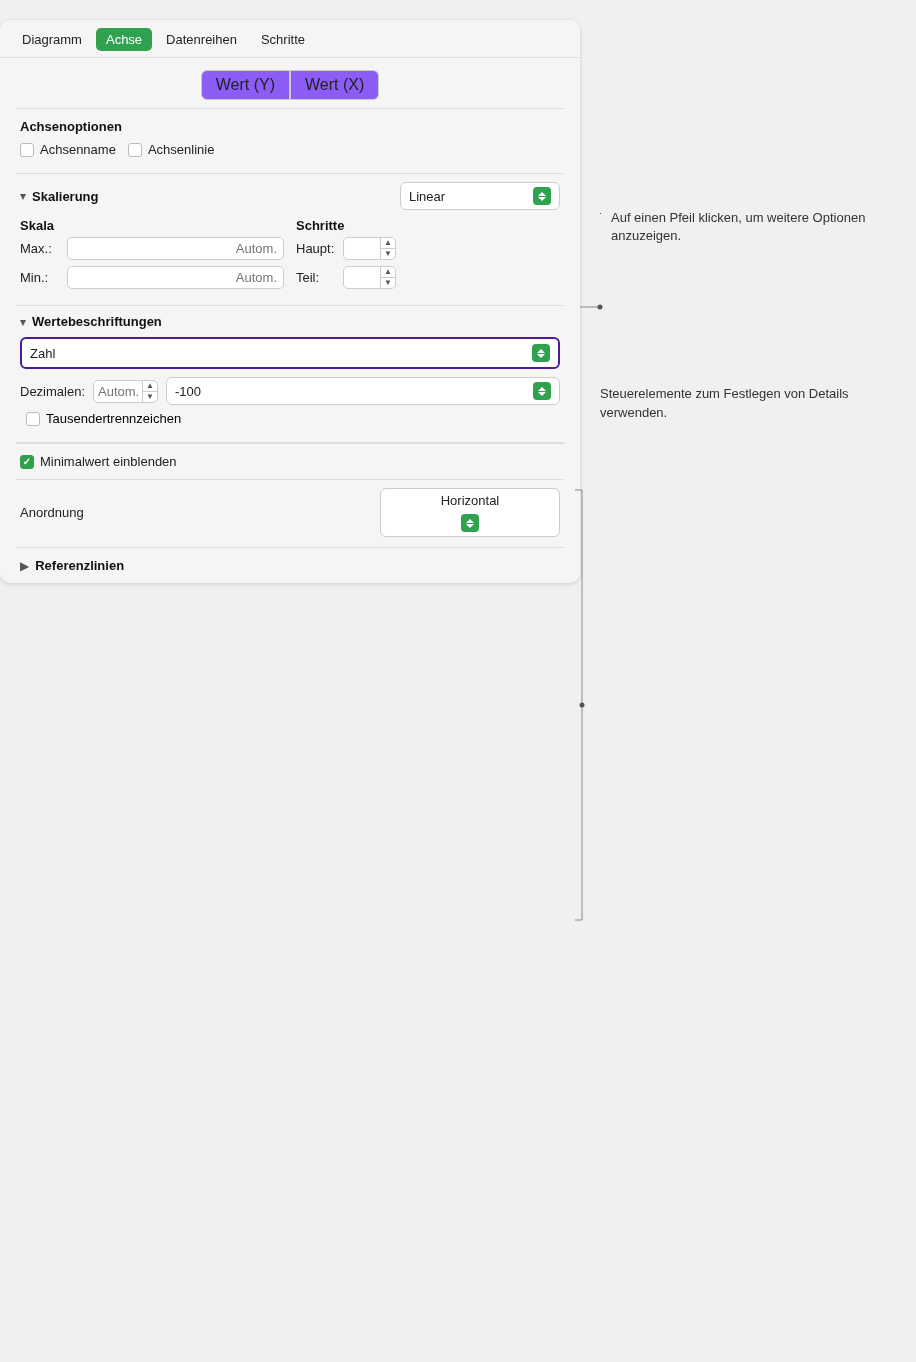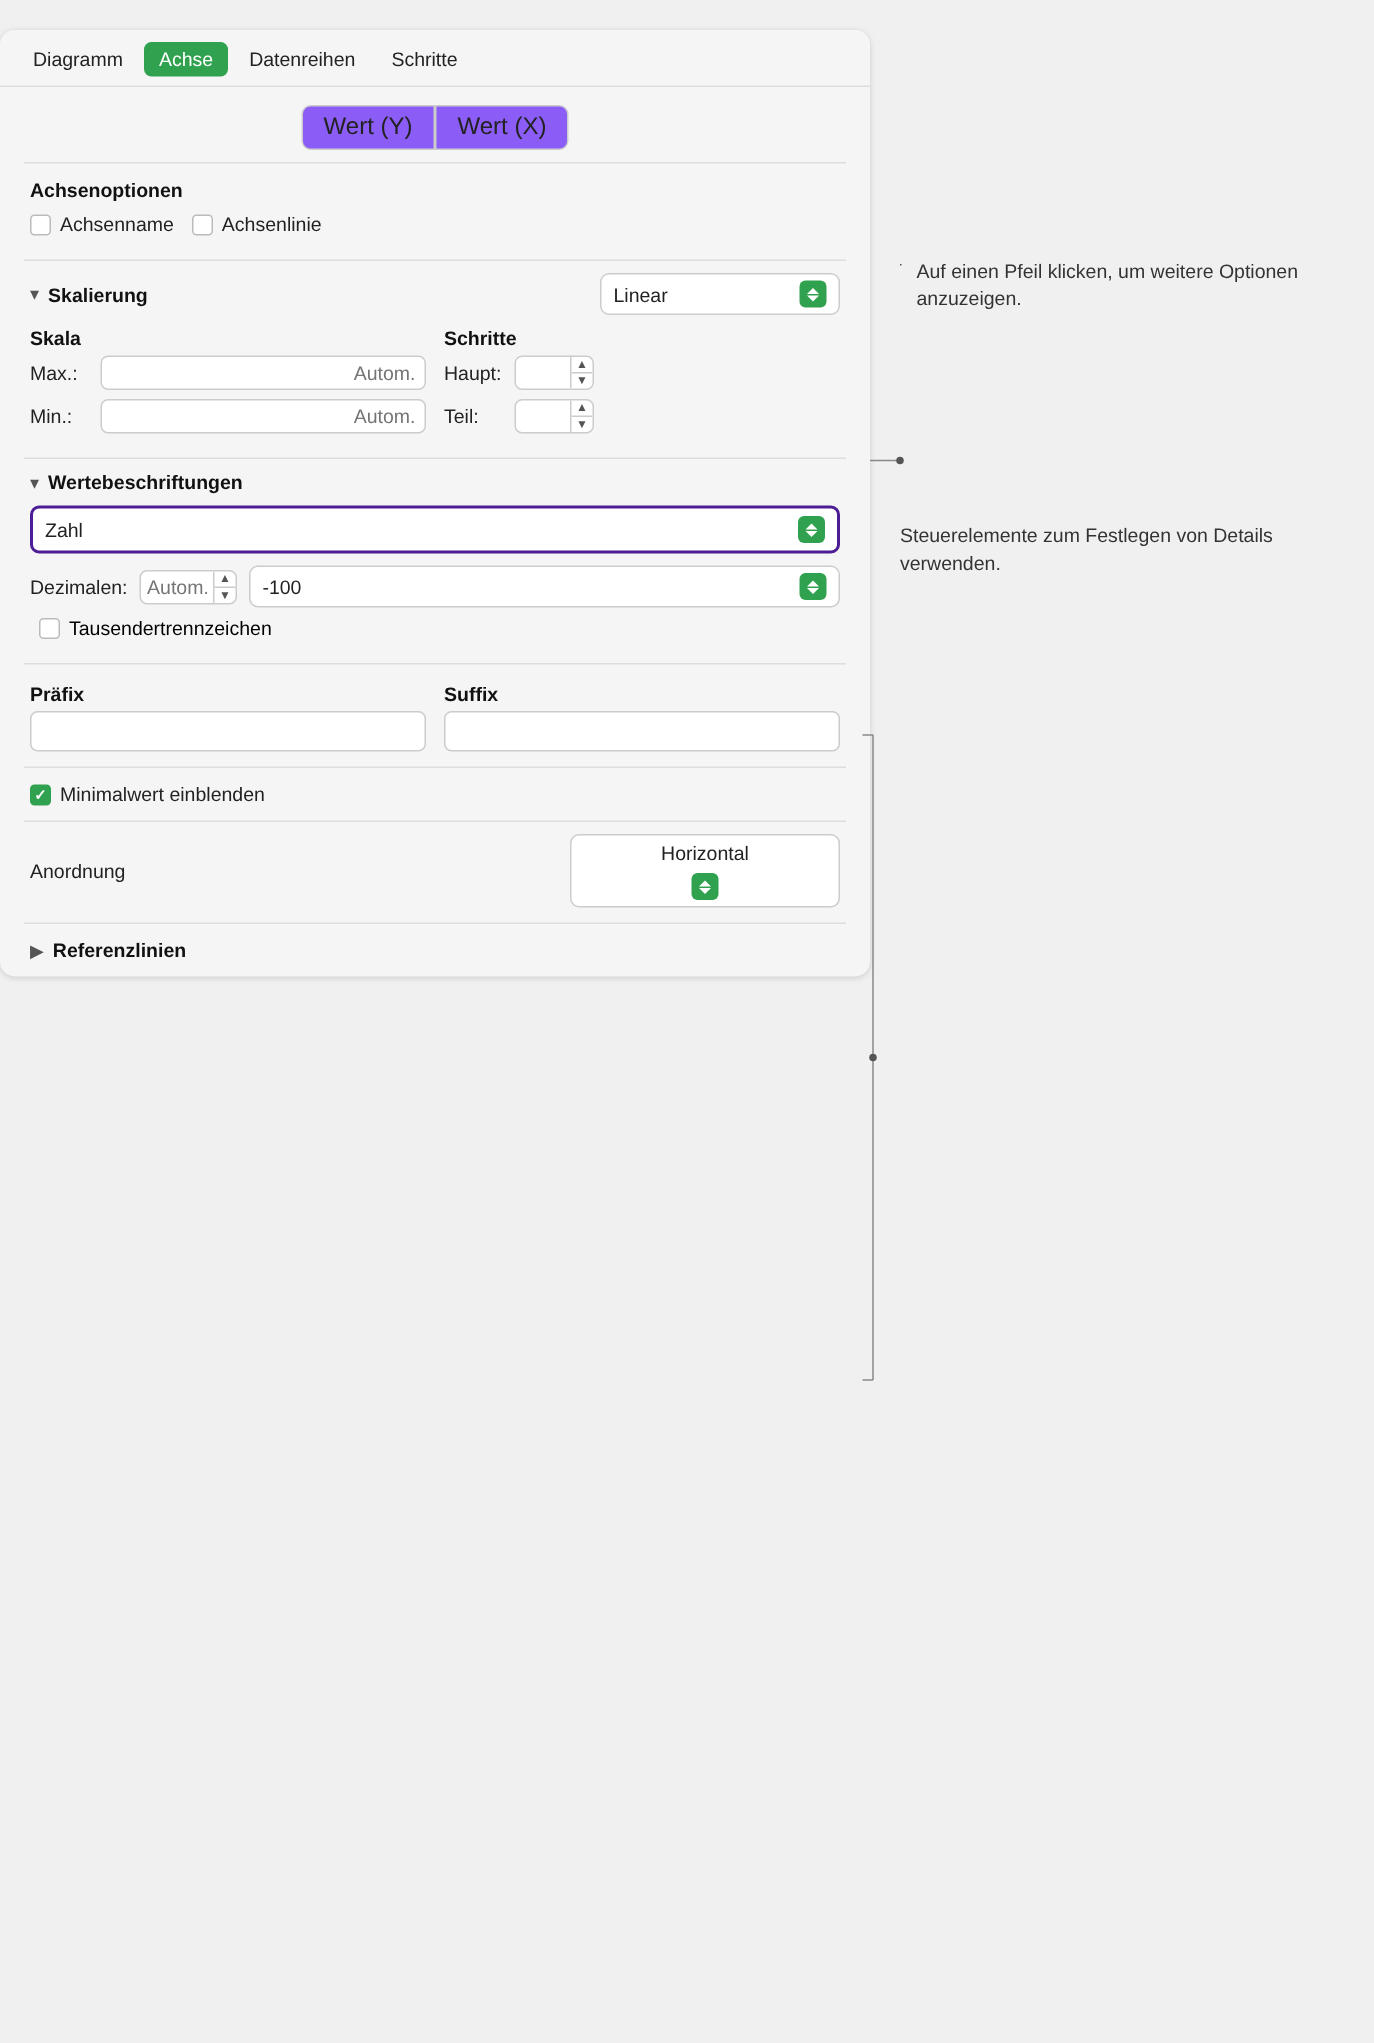--- a/index.html
+++ b/index.html
@@ -531,32 +531,20 @@
         </div>
       </div>
       <div class="tausend-row">
         <div class="checkbox"></div>
         <span>Tausendertrennzeichen</span>
       </div>
     </div>
 
     <div class="divider"></div>
 
-    <div class="praefix-section">
-      <div class="praefix-grid">
-        <div>
-          <div class="praefix-col-title">Präfix</div>
-          <input class="praefix-input" type="text" value="" style="">
-        </div>
-        <div>
-          <div class="praefix-col-title">Suffix</div>
-          <input class="praefix-input" type="text" value="" style="">
-        </div>
-      </div>
-    </div>
 
     <div class="divider"></div>
 
     <div class="minimal-section">
       <label class="checkbox-label">
         <div class="checkbox checked"></div>
         <span>Minimalwert einblenden</span>
       </label>
     </div>
 
@@ -582,21 +570,21 @@
     <div class="ref-section">
       <div class="ref-collapse-row">
         <button class="chevron-btn">▶</button>
         <span class="section-label">Referenzlinien</span>
       </div>
     </div>
   </div>
 
   <div class="annotations">
 
-    <div style="margin-top: 72px; display:flex; align-items:flex-start; gap:10px;">
+    <div style="margin-top: 109px; display:flex; align-items:flex-start; gap:10px;">
       <div style="display:flex; flex-direction:column; align-items:flex-start; gap:0; padding-top:4px;">
         <div style="width:1px; height:1px; background:#555;"></div>
       </div>
       <span class="annotation-text">Auf einen Pfeil klicken, um weitere Optionen anzuzeigen.</span>
     </div>
 
     <div style="margin-top: 80px; display:flex; align-items:flex-start; gap:10px;">
       <span class="annotation-text">Steuerelemente zum Festlegen von Details verwenden.</span>
     </div>
   </div>

